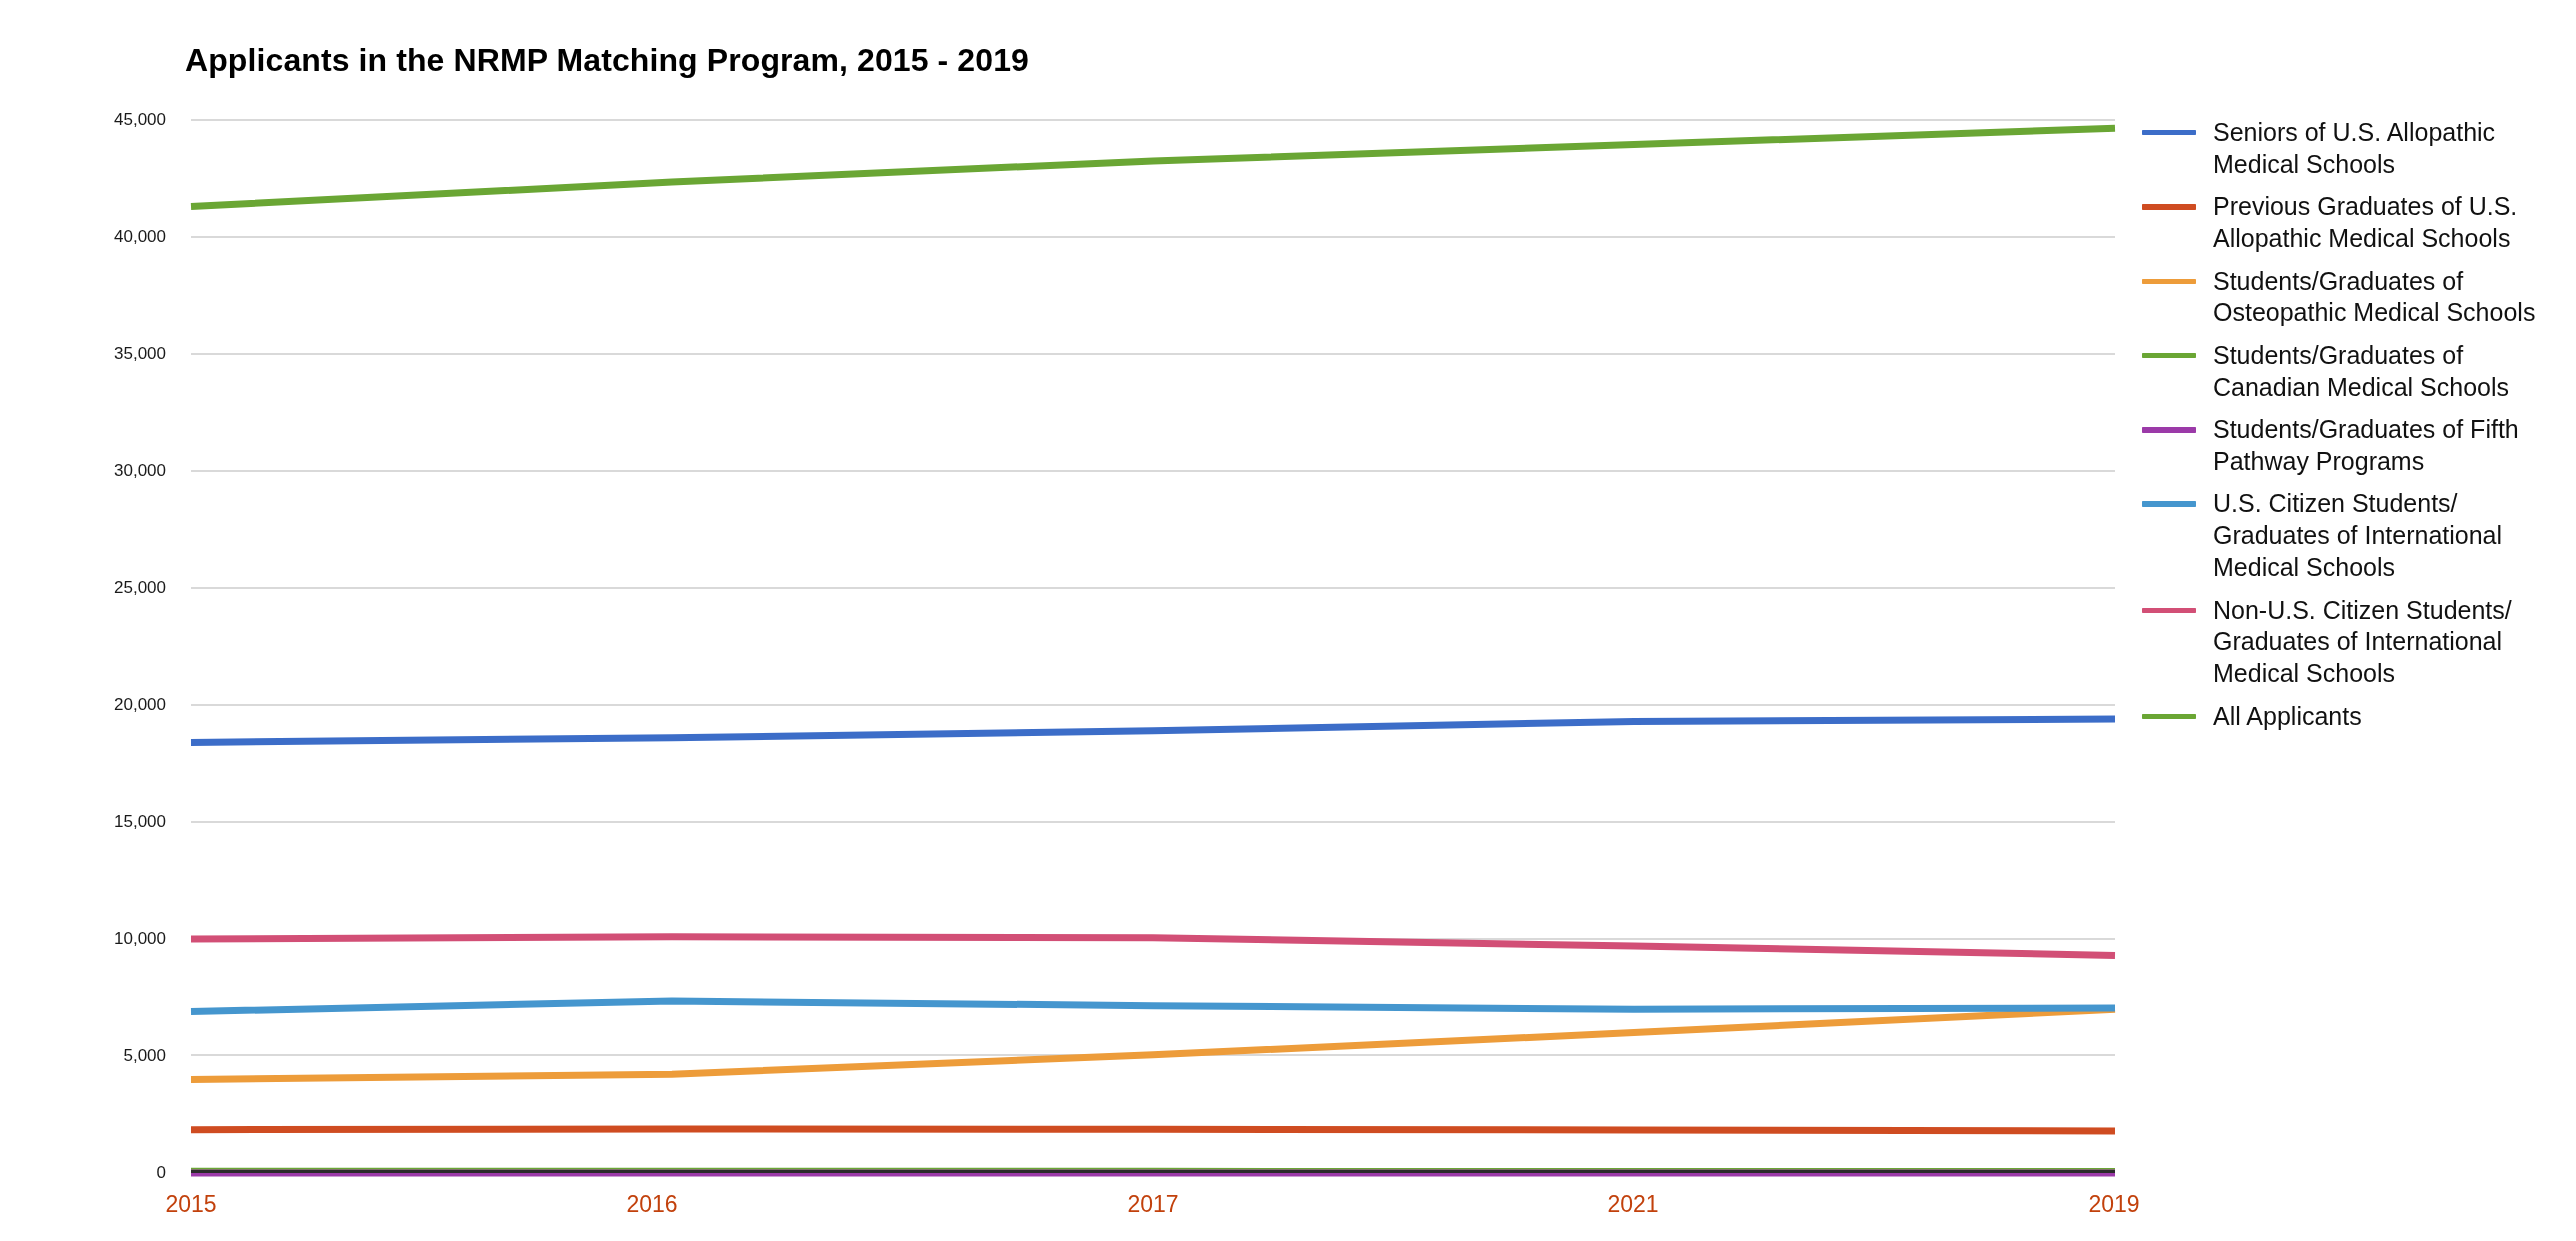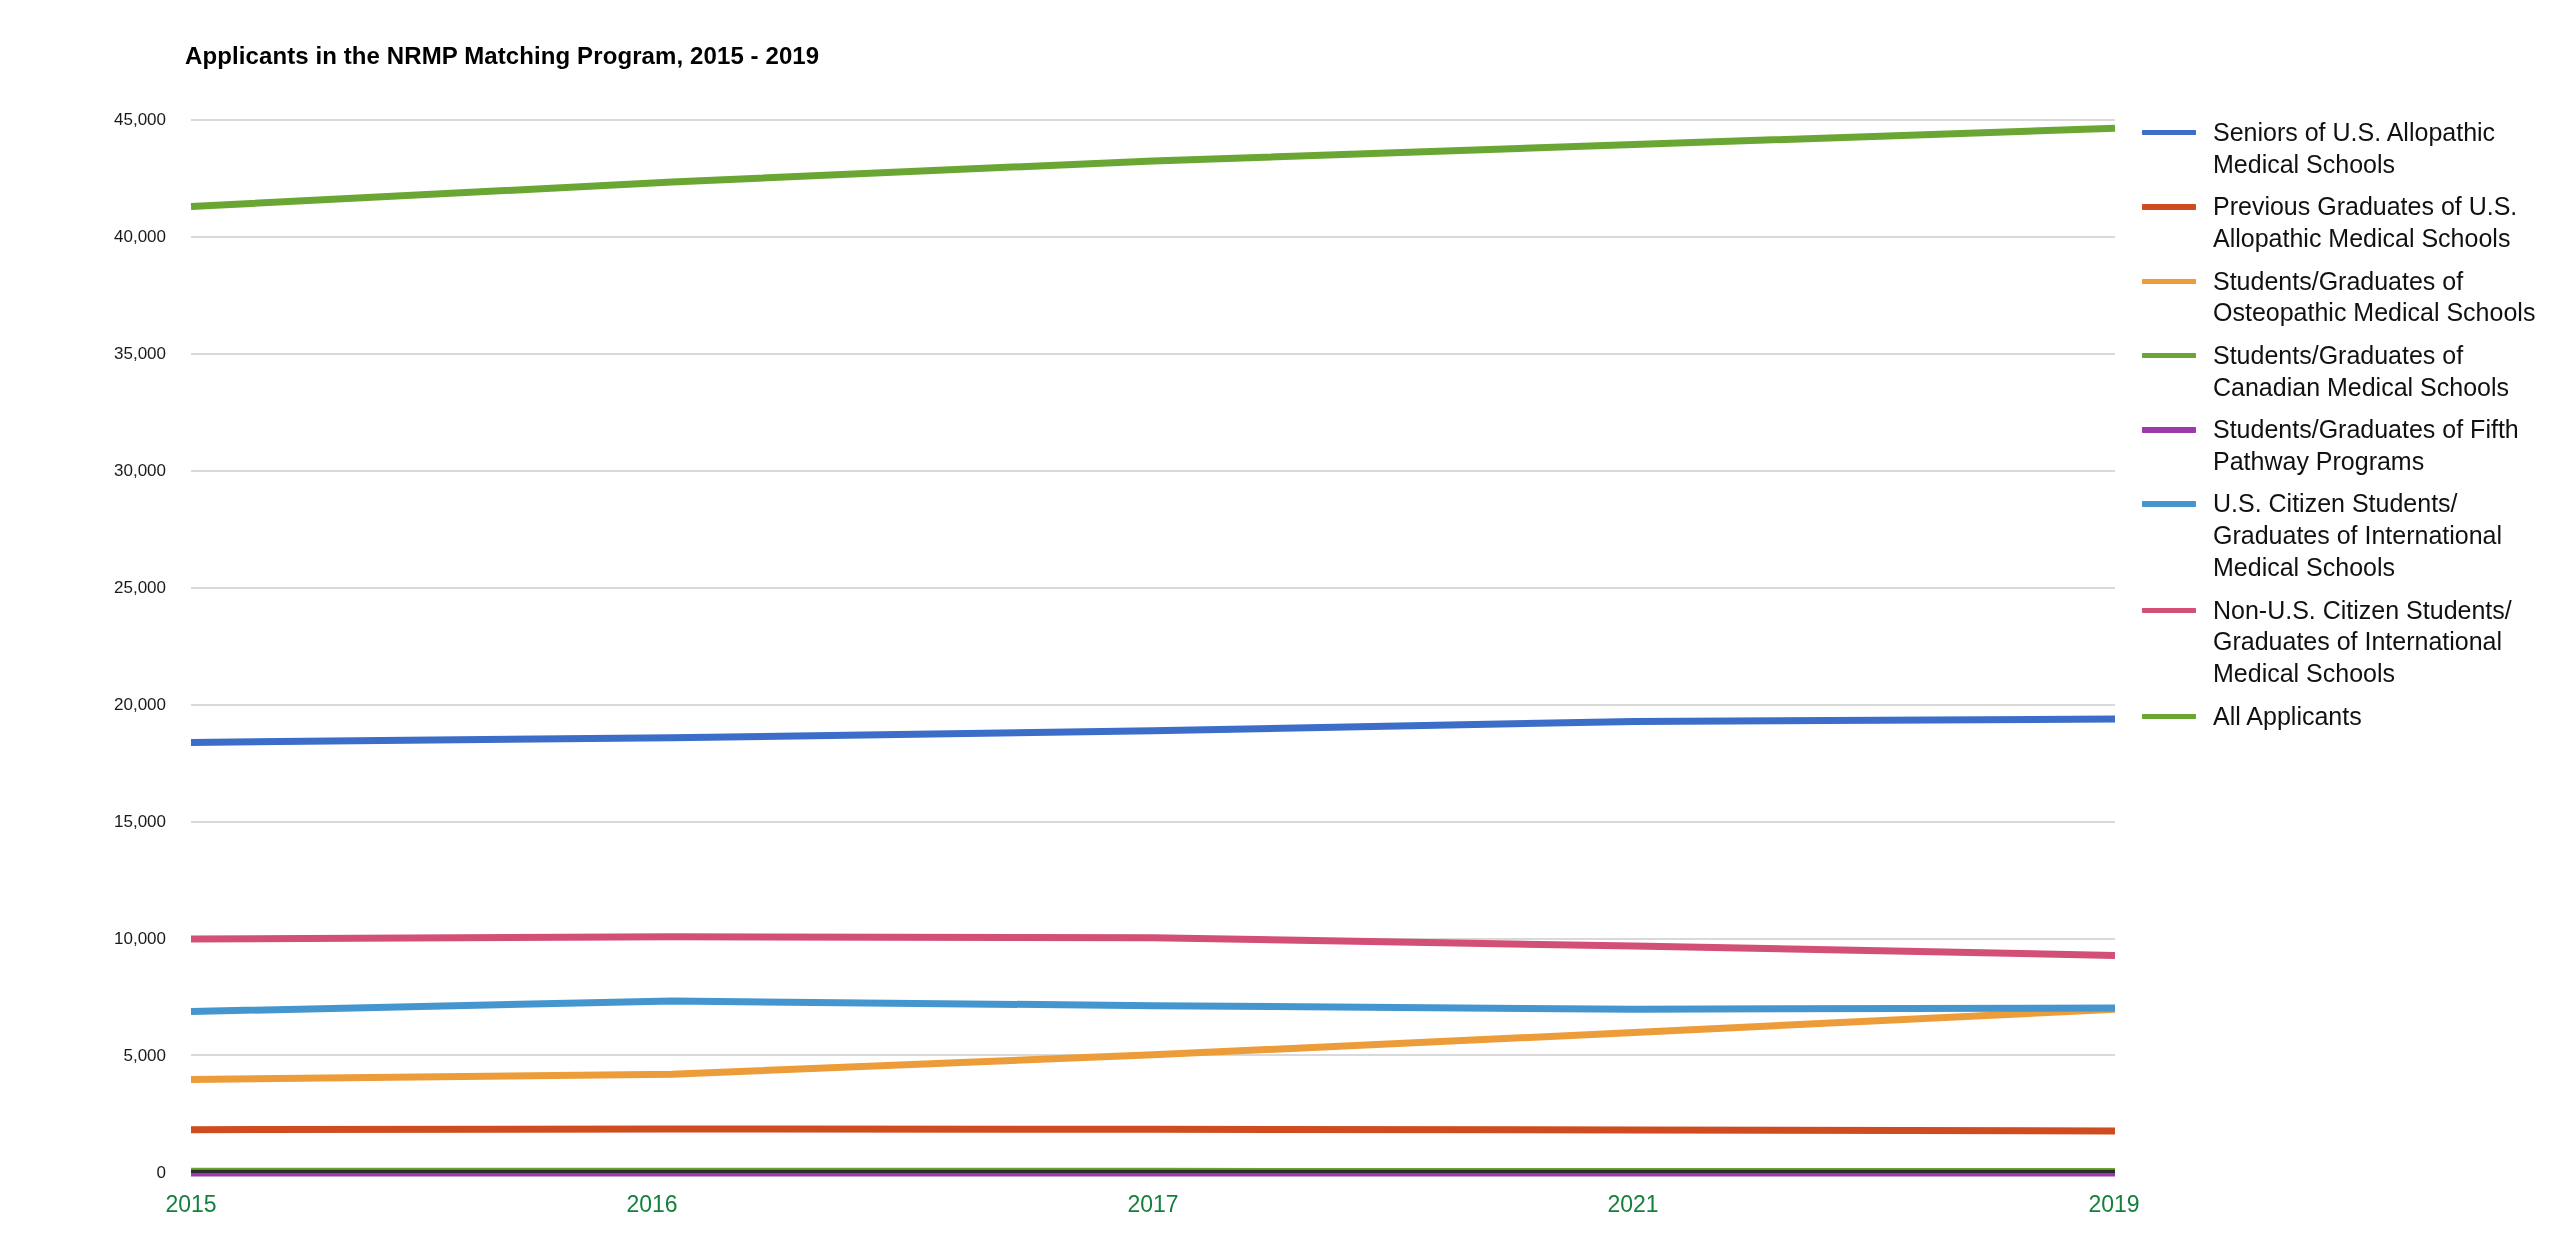--- a/index.html
+++ b/index.html
@@ -19,21 +19,21 @@
   #chart-root {
     position: absolute;
     inset: 0;
   }
 
   
   #chart-title {
     position: absolute;
     left: 185px;
     top: 42px;
-    font-size: 24px;
+    font-size: 32px;
     font-weight: bold;
     letter-spacing: 0.1px;
     color: #000000;
     white-space: nowrap;
   }
 
   
   #plot-area {
     position: absolute;
     left: 191px;
@@ -82,21 +82,21 @@
     position: absolute;
     left: 0;
     top: 1191px;
     width: 2576px;
     height: 38px;
   }
   .x-tick-label {
     position: absolute;
     transform: translateX(-50%);
     font-size: 23px;
-    color: #15803d;
+    color: #c2410c;
     white-space: nowrap;
   }
 
   
   #series-svg {
     position: absolute;
     left: 0;
     top: 0;
     width: 100%;
     height: 100%;

